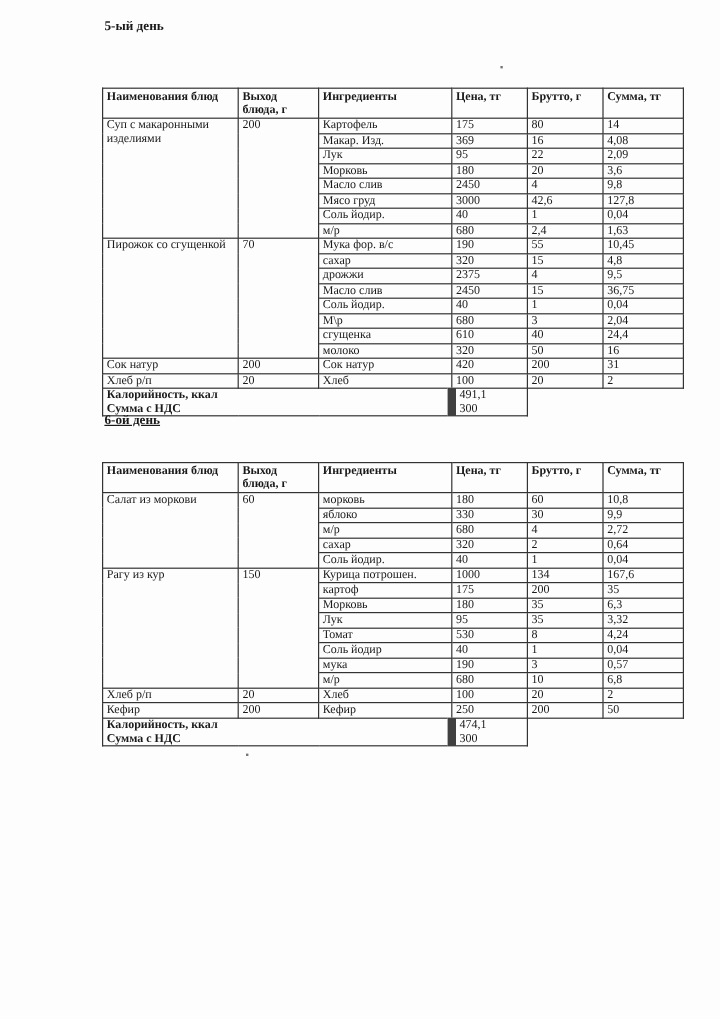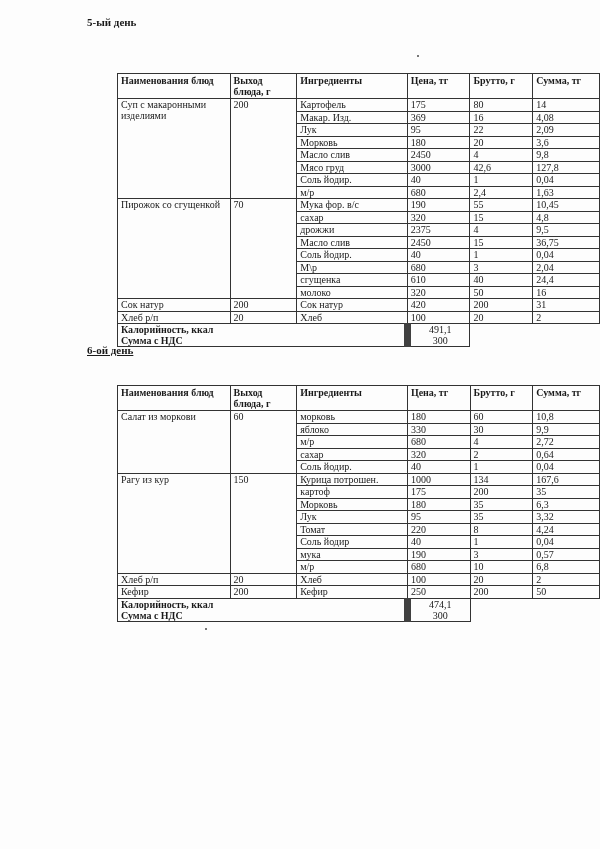--- a/index.html
+++ b/index.html
@@ -5,31 +5,31 @@
   html, body { margin: 0; padding: 0; }
   body {
     width: 600px; height: 849px; background: #fdfdfd; position: relative; overflow: hidden;
     font-family: "Liberation Serif", "DejaVu Serif", serif; color: #1a1a1a;
   }
   .day-title {
     position: absolute; left: 87px; font-weight: bold; font-size: 11px;
   }
   table.menu {
     position: absolute; left: 85px; border-collapse: collapse; table-layout: fixed;
-    font-size: 10px; line-height: 11px; margin-left: 32px;
+    font-size: 10px; line-height: 11px;
   }
   table.menu td, table.menu th {
     border: 1px solid #333; padding: 0 3px; vertical-align: top; text-align: left;
     white-space: nowrap; overflow: hidden;
   }
   table.menu th { font-weight: bold; height: 23px; padding-top: 1px; white-space: normal; }
   table.menu td.dish { white-space: normal; }
   table.menu tr.ing td { height: 11.5px; }
   table.menu td.sum-label { font-weight: bold; border-right: 7px solid #404040; }
-  table.menu td.sum-val { text-align: center; }
+  table.menu td.sum-val { text-align: left; }
   table.menu td.blank { border: none; }
   .speck { position: absolute; width: 2px; height: 2px; background: #777; }
 </style>
 </head>
 <body>
 
 <div class="day-title" style="top:16px;">5-ый день</div>
 <table class="menu" id="t5" style="top:73px;">
     <colgroup>
       <col style="width:113px">
@@ -250,21 +250,21 @@
         <td>6,3</td>
       </tr>
       <tr class="ing">
         <td>Лук</td>
         <td>95</td>
         <td>35</td>
         <td>3,32</td>
       </tr>
       <tr class="ing">
         <td>Томат</td>
-        <td>220</td>
+        <td>530</td>
         <td>8</td>
         <td>4,24</td>
       </tr>
       <tr class="ing">
         <td>Соль йодир</td>
         <td>40</td>
         <td>1</td>
         <td>0,04</td>
       </tr>
       <tr class="ing">

